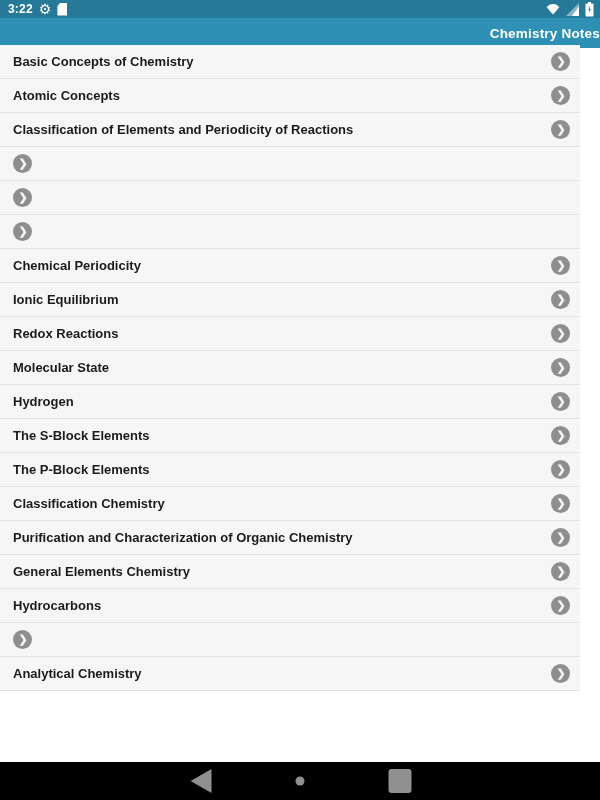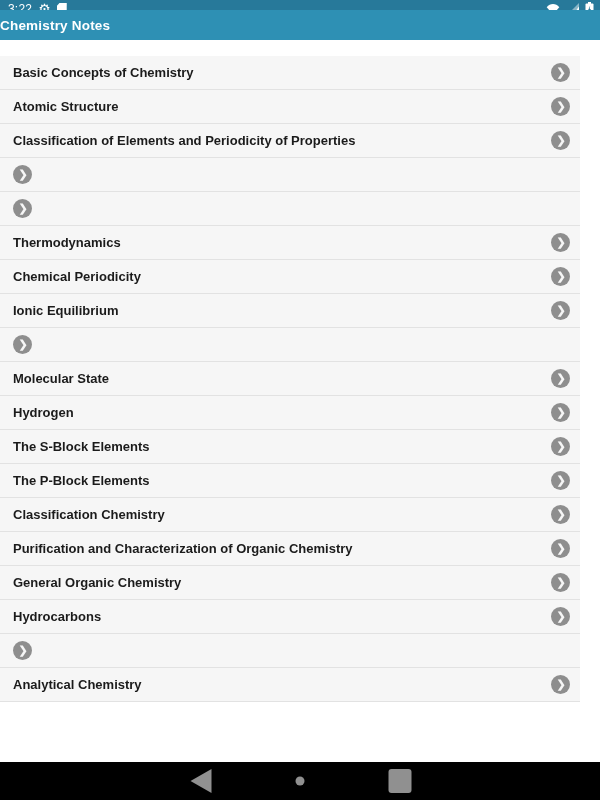--- a/index.html
+++ b/index.html
@@ -7,33 +7,33 @@
     position:relative;width:600px;height:800px;overflow:hidden;
     font-family:"Liberation Sans", sans-serif;background:#ffffff;
   }
   
   .status-bar{
     position:absolute;top:0;left:0;width:600px;height:18px;
     background:#27799a;display:flex;align-items:center;justify-content:space-between;
     padding:0 6px;box-sizing:border-box;color:#fff;
   }
   .sb-left,.sb-right{display:flex;align-items:center;gap:6px;height:100%;}
-  .sb-time{font-size:12px;font-weight:400;letter-spacing:.2px;padding-left:2px;}
+  .sb-time{font-size:12px;font-weight:700;letter-spacing:.2px;padding-left:2px;}
   .gear-glyph{font-family:"DejaVu Sans", sans-serif;font-size:14px;line-height:14px;color:#fff;}
   .sdcard{display:inline-block;width:10px;height:13px;background:#fff;
     clip-path:polygon(32% 0,100% 0,100% 100%,0 100%,0 26%);}
   .sb-right svg{display:block;}
   
   .app-bar{
-    position:absolute;top:10px;left:0;width:600px;height:30px;background:#2e90b4;
-    display:flex;align-items:center;justify-content:flex-start;
+    position:absolute;top:18px;left:0;width:600px;height:30px;background:#2e90b4;
+    display:flex;align-items:center;justify-content:flex-end;
   }
   .app-bar .title{color:#ffffff;font-size:13.5px;font-weight:700;letter-spacing:.2px;}
   
-  .list{position:absolute;top:56px;left:0;width:580px;}
+  .list{position:absolute;top:45px;left:0;width:580px;}
   .row{
     height:33px;background:#f6f6f6;border-bottom:1px solid #e2e2e2;
     display:flex;align-items:center;padding:0 10px 0 13px;box-sizing:content-box;
     cursor:pointer;
   }
   .row .label{flex:1;font-size:13px;font-weight:700;color:#1b1b1b;
     white-space:nowrap;overflow:hidden;text-overflow:ellipsis;}
   .chev{
     width:19px;height:19px;border-radius:50%;background:#8e8e8e;flex:0 0 auto;
     display:flex;align-items:center;justify-content:center;
@@ -91,67 +91,67 @@
 
   <div class="list" id="chapter-list">
   <div class="row">
     <span class="label">Basic Concepts of Chemistry</span>
     <span class="chev">
           <span>❯</span>
         </span>
   </div>
 
   <div class="row">
-    <span class="label">Atomic Structure</span>
-    <span class="chev">
-          <span>❯</span>
-        </span>
-  </div>
-
-  <div class="row">
-    <span class="label">Classification of Elements and Periodicity of Properties</span>
-    <span class="chev">
-          <span>❯</span>
-        </span>
-  </div>
-
-  <div class="row">
-    <span class="chev">
-          <span>❯</span>
-        </span>
-  </div>
-
-  <div class="row">
-    <span class="chev">
-          <span>❯</span>
-        </span>
-  </div>
-
-  <div class="row">
-    <span class="label">Thermodynamics</span>
+    <span class="label">Atomic Concepts</span>
+    <span class="chev">
+          <span>❯</span>
+        </span>
+  </div>
+
+  <div class="row">
+    <span class="label">Classification of Elements and Periodicity of Reactions</span>
+    <span class="chev">
+          <span>❯</span>
+        </span>
+  </div>
+
+  <div class="row">
+    <span class="chev">
+          <span>❯</span>
+        </span>
+  </div>
+
+  <div class="row">
+    <span class="chev">
+          <span>❯</span>
+        </span>
+  </div>
+
+  <div class="row">
     <span class="chev">
           <span>❯</span>
         </span>
   </div>
 
   <div class="row">
     <span class="label">Chemical Periodicity</span>
     <span class="chev">
           <span>❯</span>
         </span>
   </div>
 
   <div class="row">
     <span class="label">Ionic Equilibrium</span>
     <span class="chev">
           <span>❯</span>
         </span>
   </div>
 
   <div class="row">
+    <span class="label">Redox Reactions</span>
     <span class="chev">
           <span>❯</span>
         </span>
   </div>
 
   <div class="row">
     <span class="label">Molecular State</span>
     <span class="chev">
           <span>❯</span>
         </span>
@@ -186,21 +186,21 @@
   </div>
 
   <div class="row">
     <span class="label">Purification and Characterization of Organic Chemistry</span>
     <span class="chev">
           <span>❯</span>
         </span>
   </div>
 
   <div class="row">
-    <span class="label">General Organic Chemistry</span>
+    <span class="label">General Elements Chemistry</span>
     <span class="chev">
           <span>❯</span>
         </span>
   </div>
 
   <div class="row">
     <span class="label">Hydrocarbons</span>
     <span class="chev">
           <span>❯</span>
         </span>

